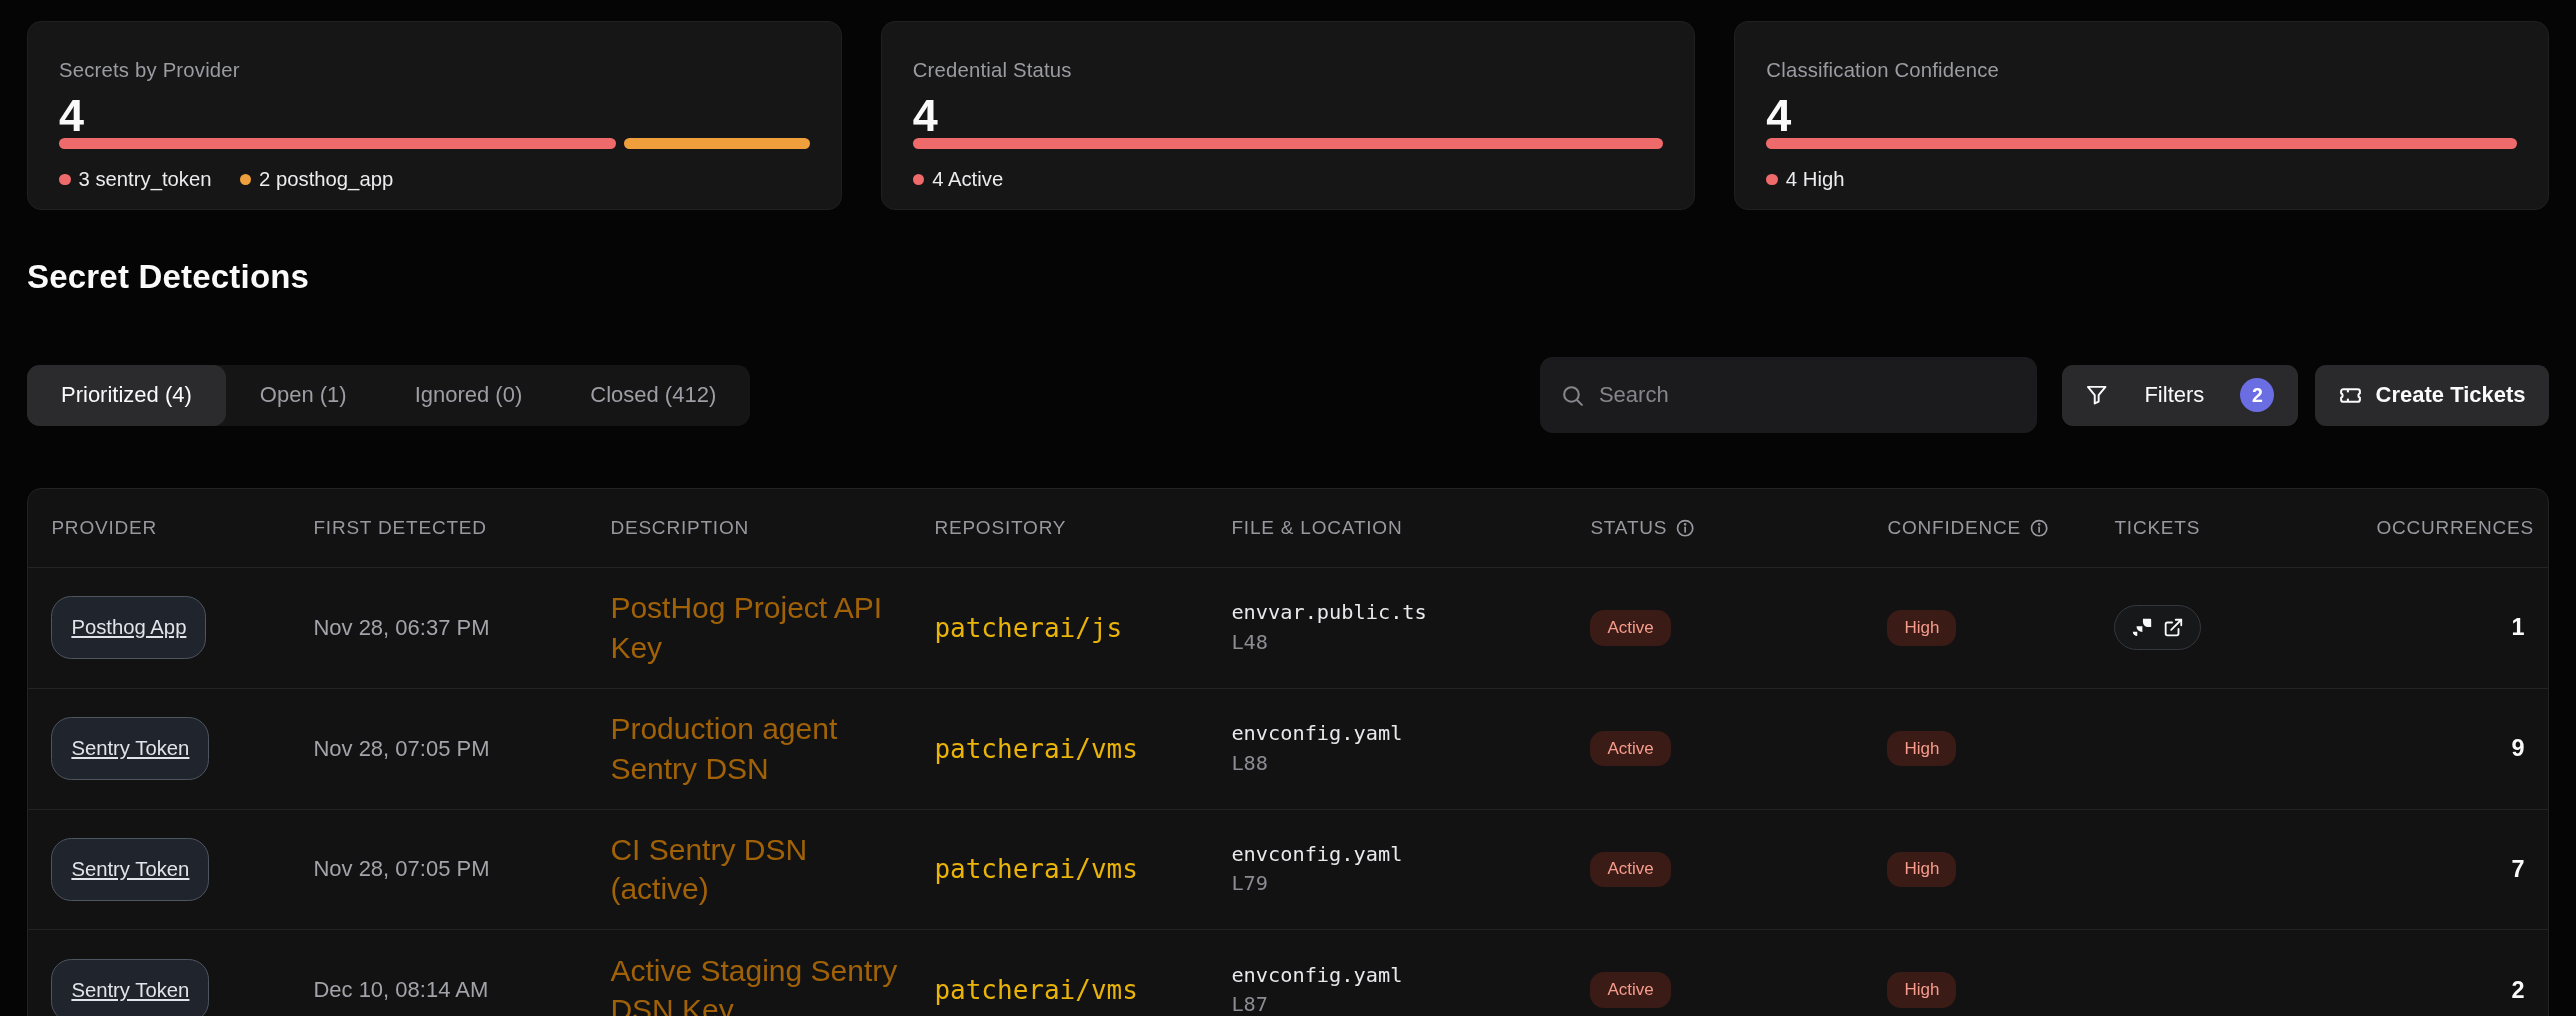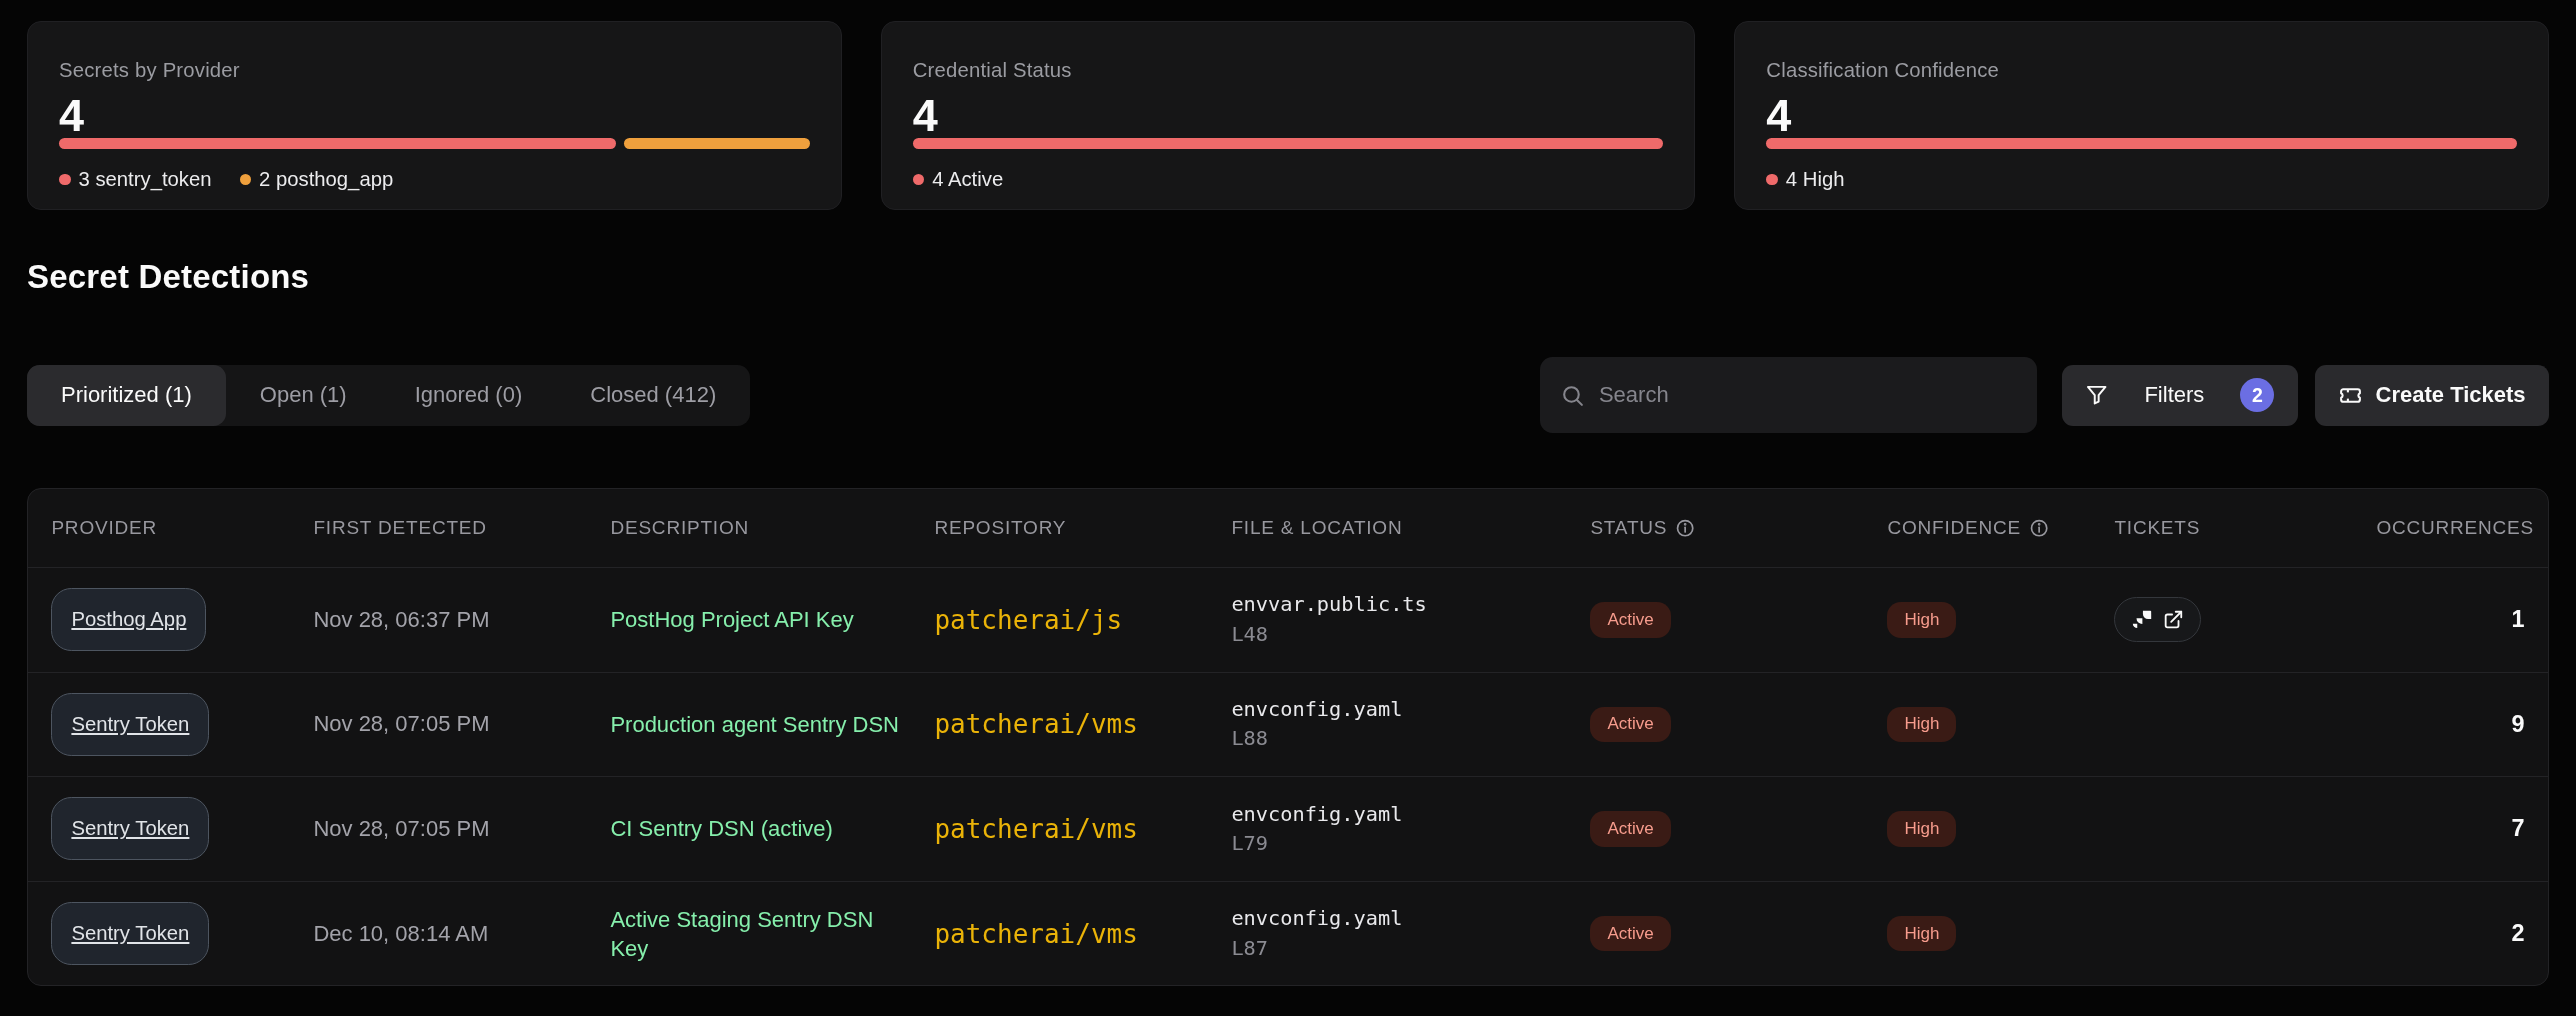--- a/index.html
+++ b/index.html
@@ -69,21 +69,21 @@
     display:grid;
     grid-template-columns:262px 297px 324px 297px 359px 297px 227px 262px 1fr;
     align-items:center; padding:0 23.4px;
   }
   .thead { height:78px; }
   .th {
     font-size:19px; color:#98989f; letter-spacing:0.8px; display:flex; align-items:center; gap:7.8px;
   }
   .th.right { justify-content:flex-end; }
   .trow { border-top:0.8px solid #232326; padding-top:20.3px; padding-bottom:20.3px; min-height:83px; cursor:pointer; }
-  .cell-desc { font-size:22px; color:#86efac; line-height:1.32; padding-right:31px; }
+  .cell-desc { font-size:30px; color:#a16207; line-height:1.32; padding-right:31px; }
   .cell-date { font-size:22px; color:#a3a3aa; }
   .cell-repo { font-size:26px; color:#eab308; }
   .cell-file { font-size:20.3px; line-height:1.45; }
   .cell-file .file { color:#e9e9ec; }
   .cell-file .line { color:#8b8b92; }
   .provider-badge {
     display:inline-flex; align-items:center; justify-content:center;
     background:#20252d; border:1.6px solid #4d5560; border-radius:20.3px;
     color:#e1e4e8; font-size:20.3px; padding:19px 19px; white-space:nowrap;text-decoration:underline;
   }
@@ -145,21 +145,21 @@
           <span>4 High</span>
         </div>
       </div>
   </div>
 </div>
 
 <h1 class="section-title">Secret Detections</h1>
 
 <div class="toolbar">
   <div class="tab-group">
-    <div class="tab active">Prioritized (1)</div>
+    <div class="tab active">Prioritized (4)</div>
     <div class="tab">Open (1)</div>
     <div class="tab">Ignored (0)</div>
     <div class="tab">Closed (412)</div>
   </div>
 
   <div class="search-box">
     <svg width="25" height="25" viewBox="0 0 24 24" fill="none" stroke="#85858c" stroke-width="2" stroke-linecap="round">
       <circle cx="11" cy="11" r="7"></circle>
         <line x1="16.5" y1="16.5" x2="21" y2="21"></line>
     </svg>

